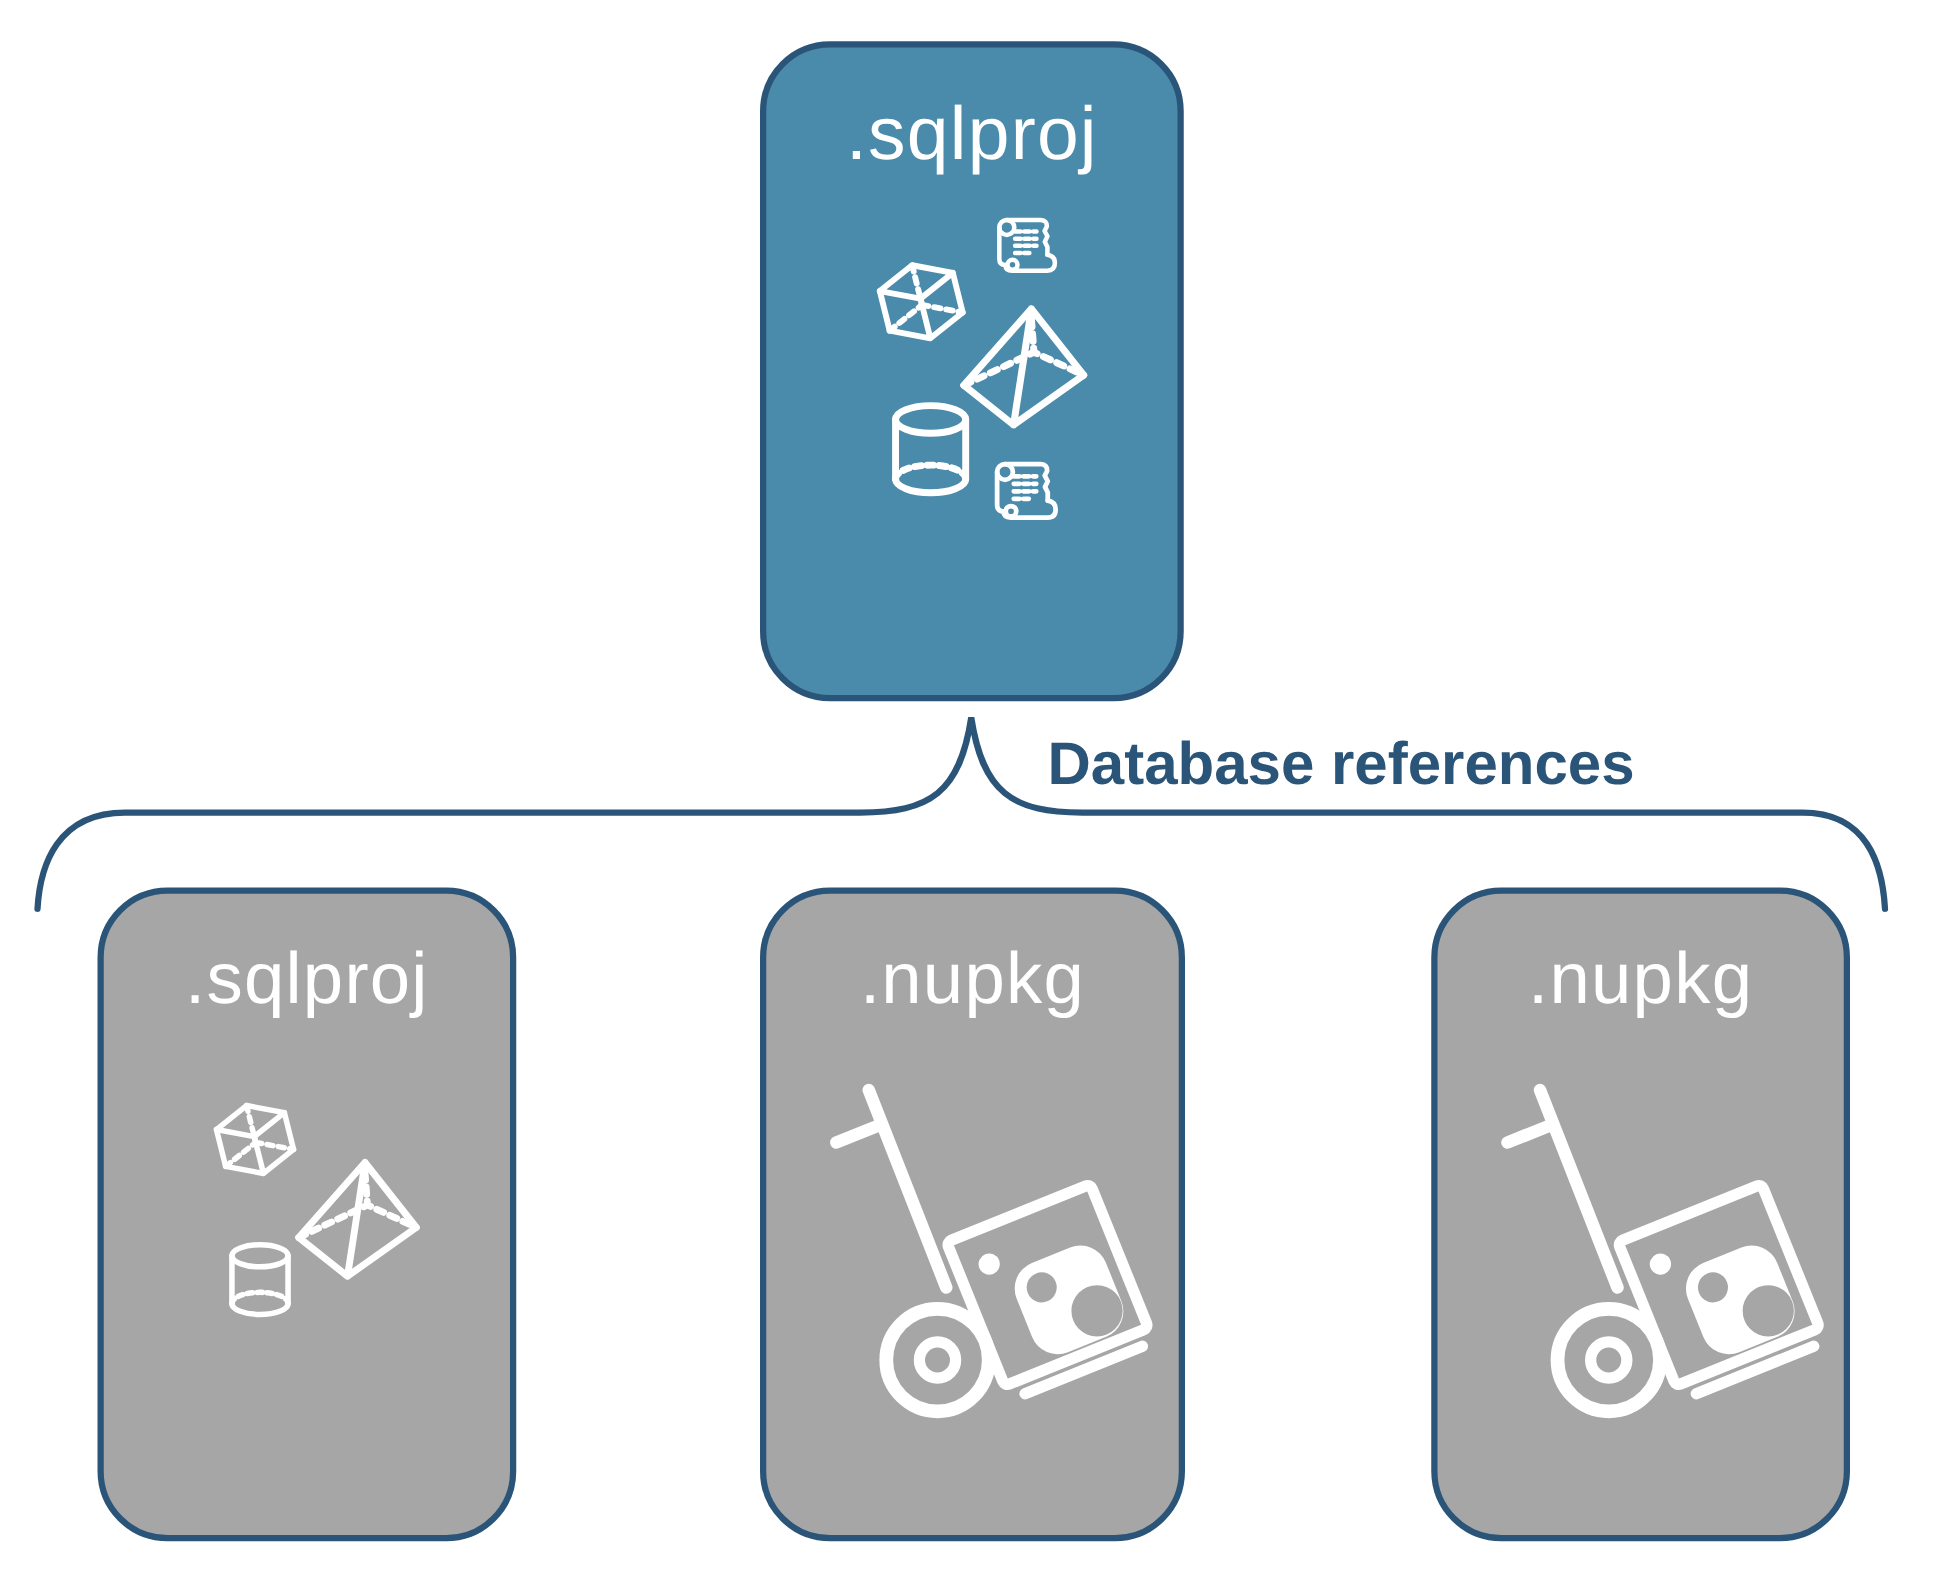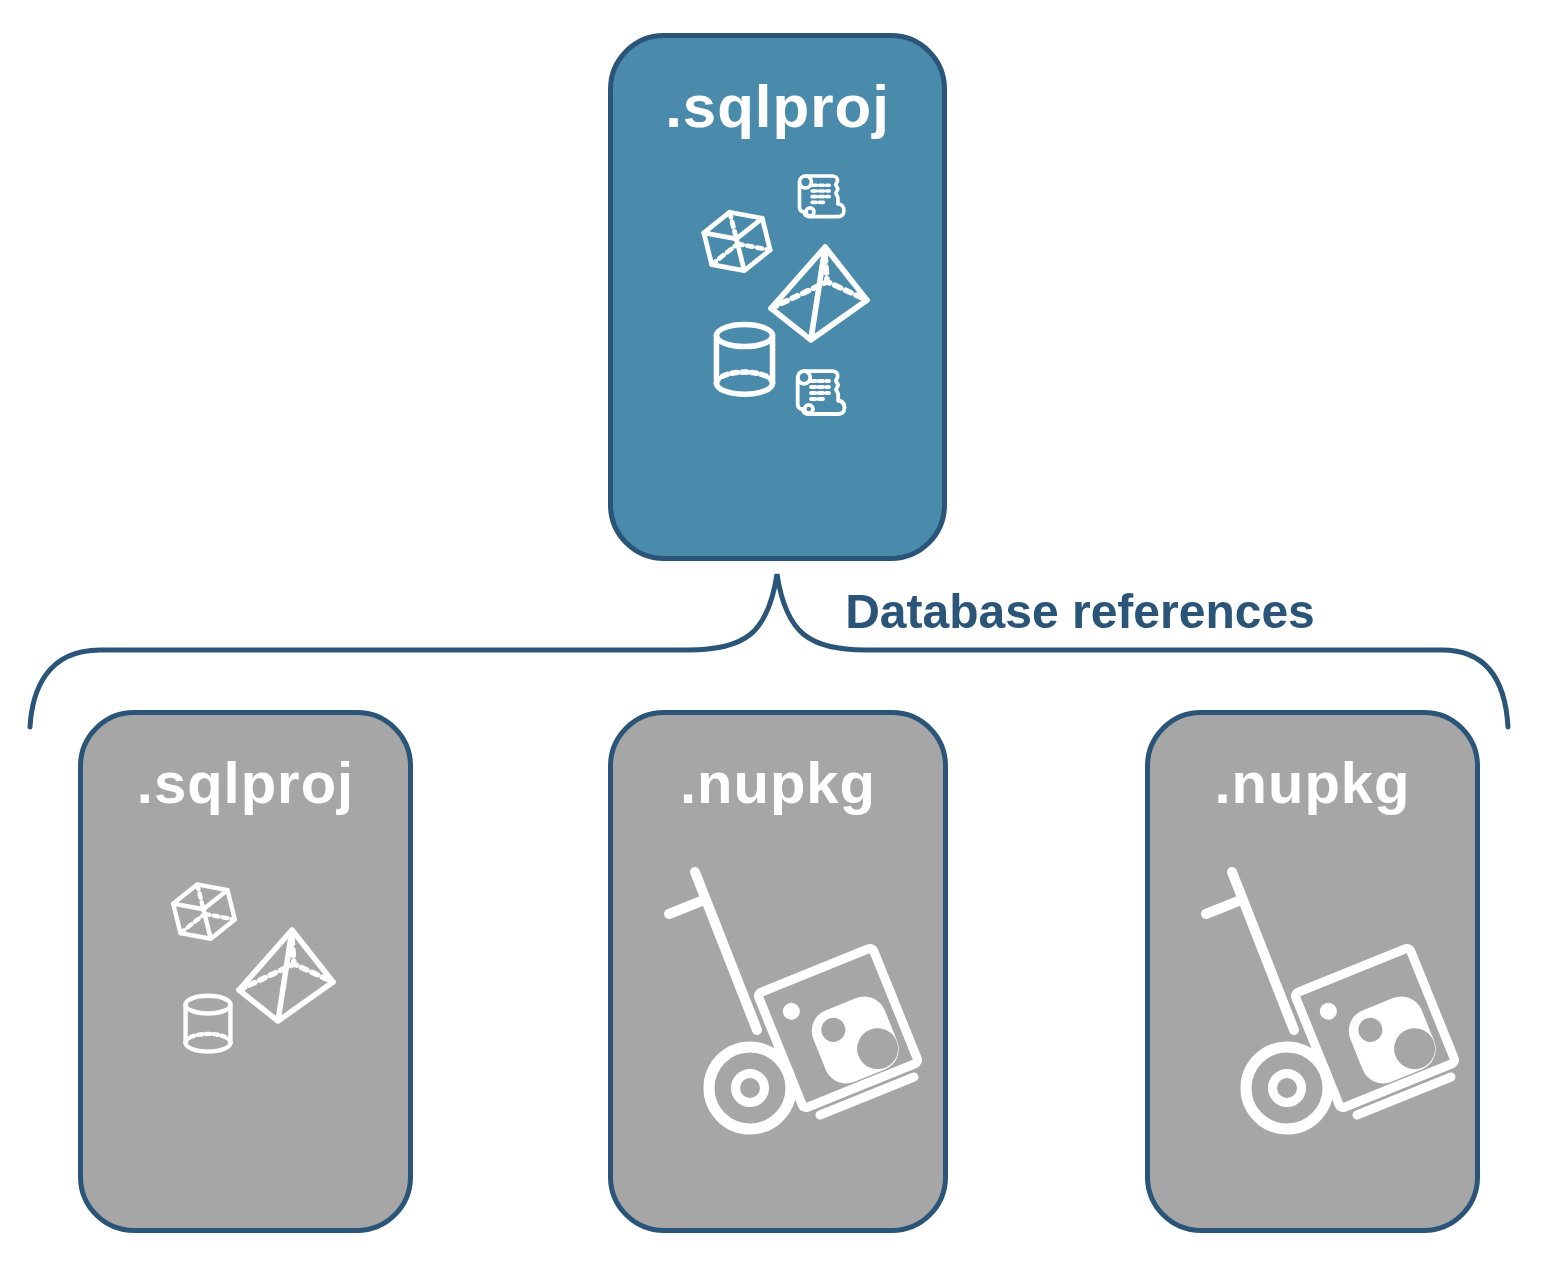--- a/index.html
+++ b/index.html
@@ -8,34 +8,34 @@
   body { font-family:"Liberation Sans", sans-serif; }
   .canvas { position:relative; width:1566px; height:1274px; background:#ffffff; overflow:hidden; }
 
   .card { position:absolute; border:5px solid #2A5578; border-radius:56px; }
   .card-root  { left:608px; top:33px;  width:339px; height:528px; background:#4A8BAC; }
   .card-child { top:710px; width:335px; height:523px; background:#A6A6A6; }
   .pos-0 { left:78px; }
   .pos-1 { left:608px; width:340px; }
   .pos-2 { left:1145px; }
 
-  .card-title { text-align:center; color:#ffffff; font-weight:700; letter-spacing:1px; }
+  .card-title { text-align:center; color:#ffffff; font-weight:400; letter-spacing:1px; }
   .card-root  .card-title { font-size:60px; padding-top:34px; }
   .card-child .card-title { font-size:58px; padding-top:34px; }
 
   .icon-cluster { position:absolute; overflow:visible; }
   .cluster-root      { left:81px; top:133px; width:180px; height:260px; }
   .cluster-sqlproj   { left:81px; top:159px; width:172px; height:200px; }
   .cluster-handtruck { left:45px; top:133px; width:270px; height:290px; }
 
   .brace-svg { position:absolute; left:0; top:0; width:1566px; height:1274px; pointer-events:none; }
   .brace-path { stroke:#2A5578; stroke-width:5; fill:none; stroke-linecap:round; }
 
   .connector-label { position:absolute; left:838px; top:584px; width:484px;
-                     text-align:center; font-size:48px; font-weight:700; color:#2A5578; }
+                     text-align:left; font-size:48px; font-weight:700; color:#2A5578; }
 
   
   .wicon { stroke:#FFFFFF; fill:none; stroke-linecap:round; stroke-linejoin:round; }
   .dash  { stroke-dasharray:6 5.5; }
   .dash-s{ stroke-dasharray:4.5 3.2; }
 </style>
 </head>
 <body>
 
 <svg width="0" height="0" style="position:absolute" aria-hidden="true">

